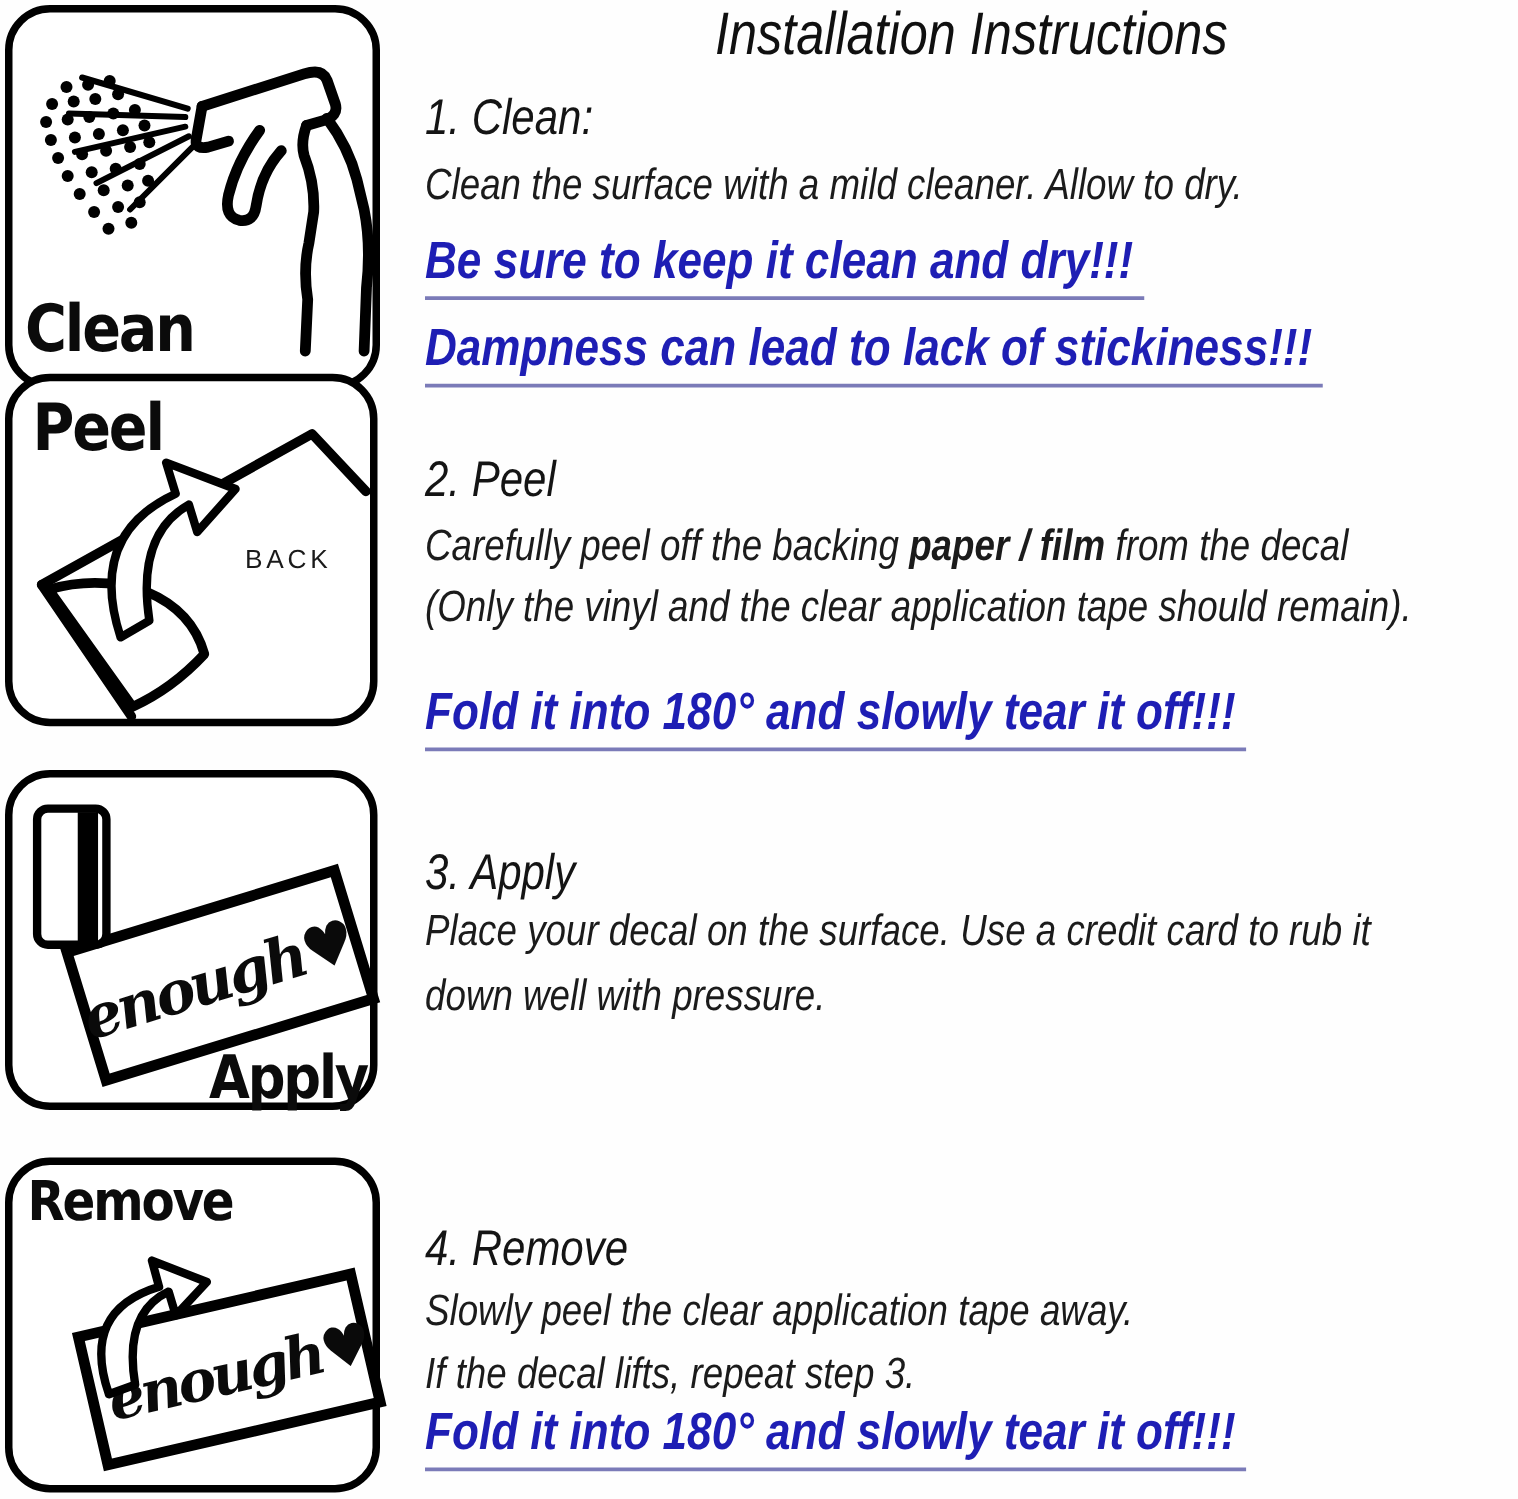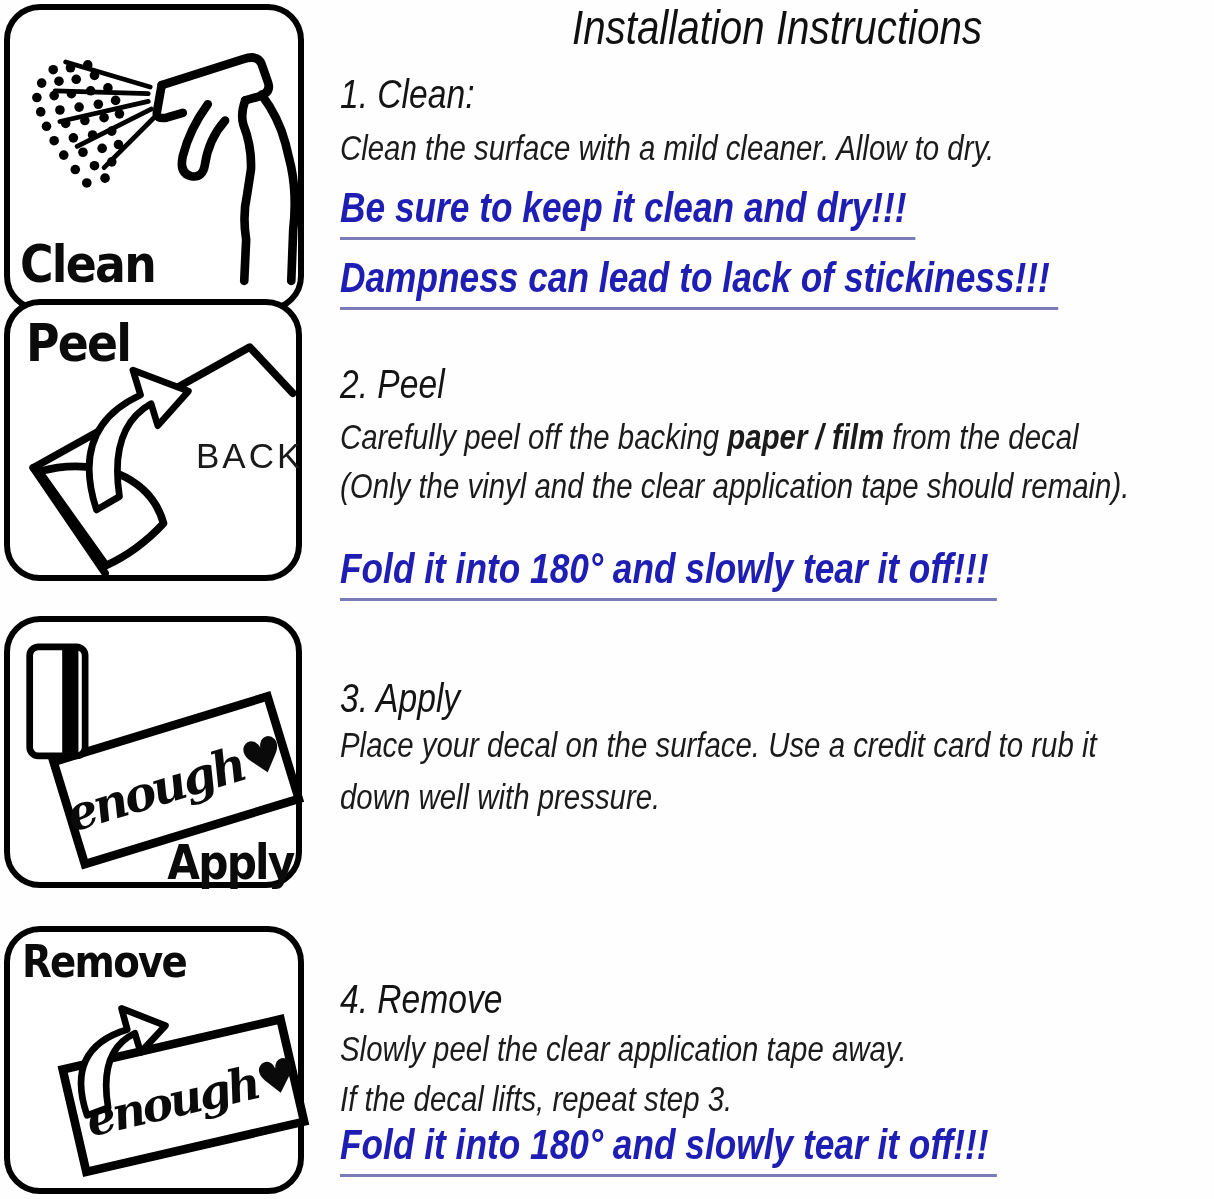--- a/index.html
+++ b/index.html
@@ -3,21 +3,21 @@
 <meta charset="utf-8">
 <style>
   html,body{margin:0;padding:0;background:#fff;}
   .page{position:relative;width:1214px;height:1199px;background:#fefefe;overflow:hidden;
         font-family:"Liberation Sans",sans-serif;color:#161616;}
   
   .ibox{position:absolute;background:#fff;border:6px solid #000;border-radius:36px;box-sizing:border-box;}
   .ibox svg{position:absolute;left:0;top:0;width:100%;height:100%;overflow:visible;}
   .boxlabel{position:absolute;font-family:"DejaVu Sans",sans-serif;font-weight:bold;color:#0b0b0b;
             letter-spacing:-2px;transform:scaleX(.88);transform-origin:left bottom;white-space:nowrap;}
-  .back-text{position:absolute;font-family:"Liberation Sans",sans-serif;font-size:35px;
+  .back-text{position:absolute;font-family:"Liberation Sans",sans-serif;font-size:21px;
              letter-spacing:3px;color:#1a1a1a;}
   
   .t-line{position:absolute;white-space:nowrap;font-style:italic;transform:scaleX(.84);
           transform-origin:left top;}
   .title{left:340px;width:874px;text-align:center;font-size:48px;transform-origin:center top;color:#101010;}
   .heading{font-size:40px;color:#141414;}
   .bodyln{font-size:35px;color:#1b1b1b;}
   .emph{font-weight:600;}
   .warn{font-size:42px;font-weight:bold;color:#1e1eb4;border-bottom:3px solid #7b7bb8;
         padding:0 10px 6px 0;}

